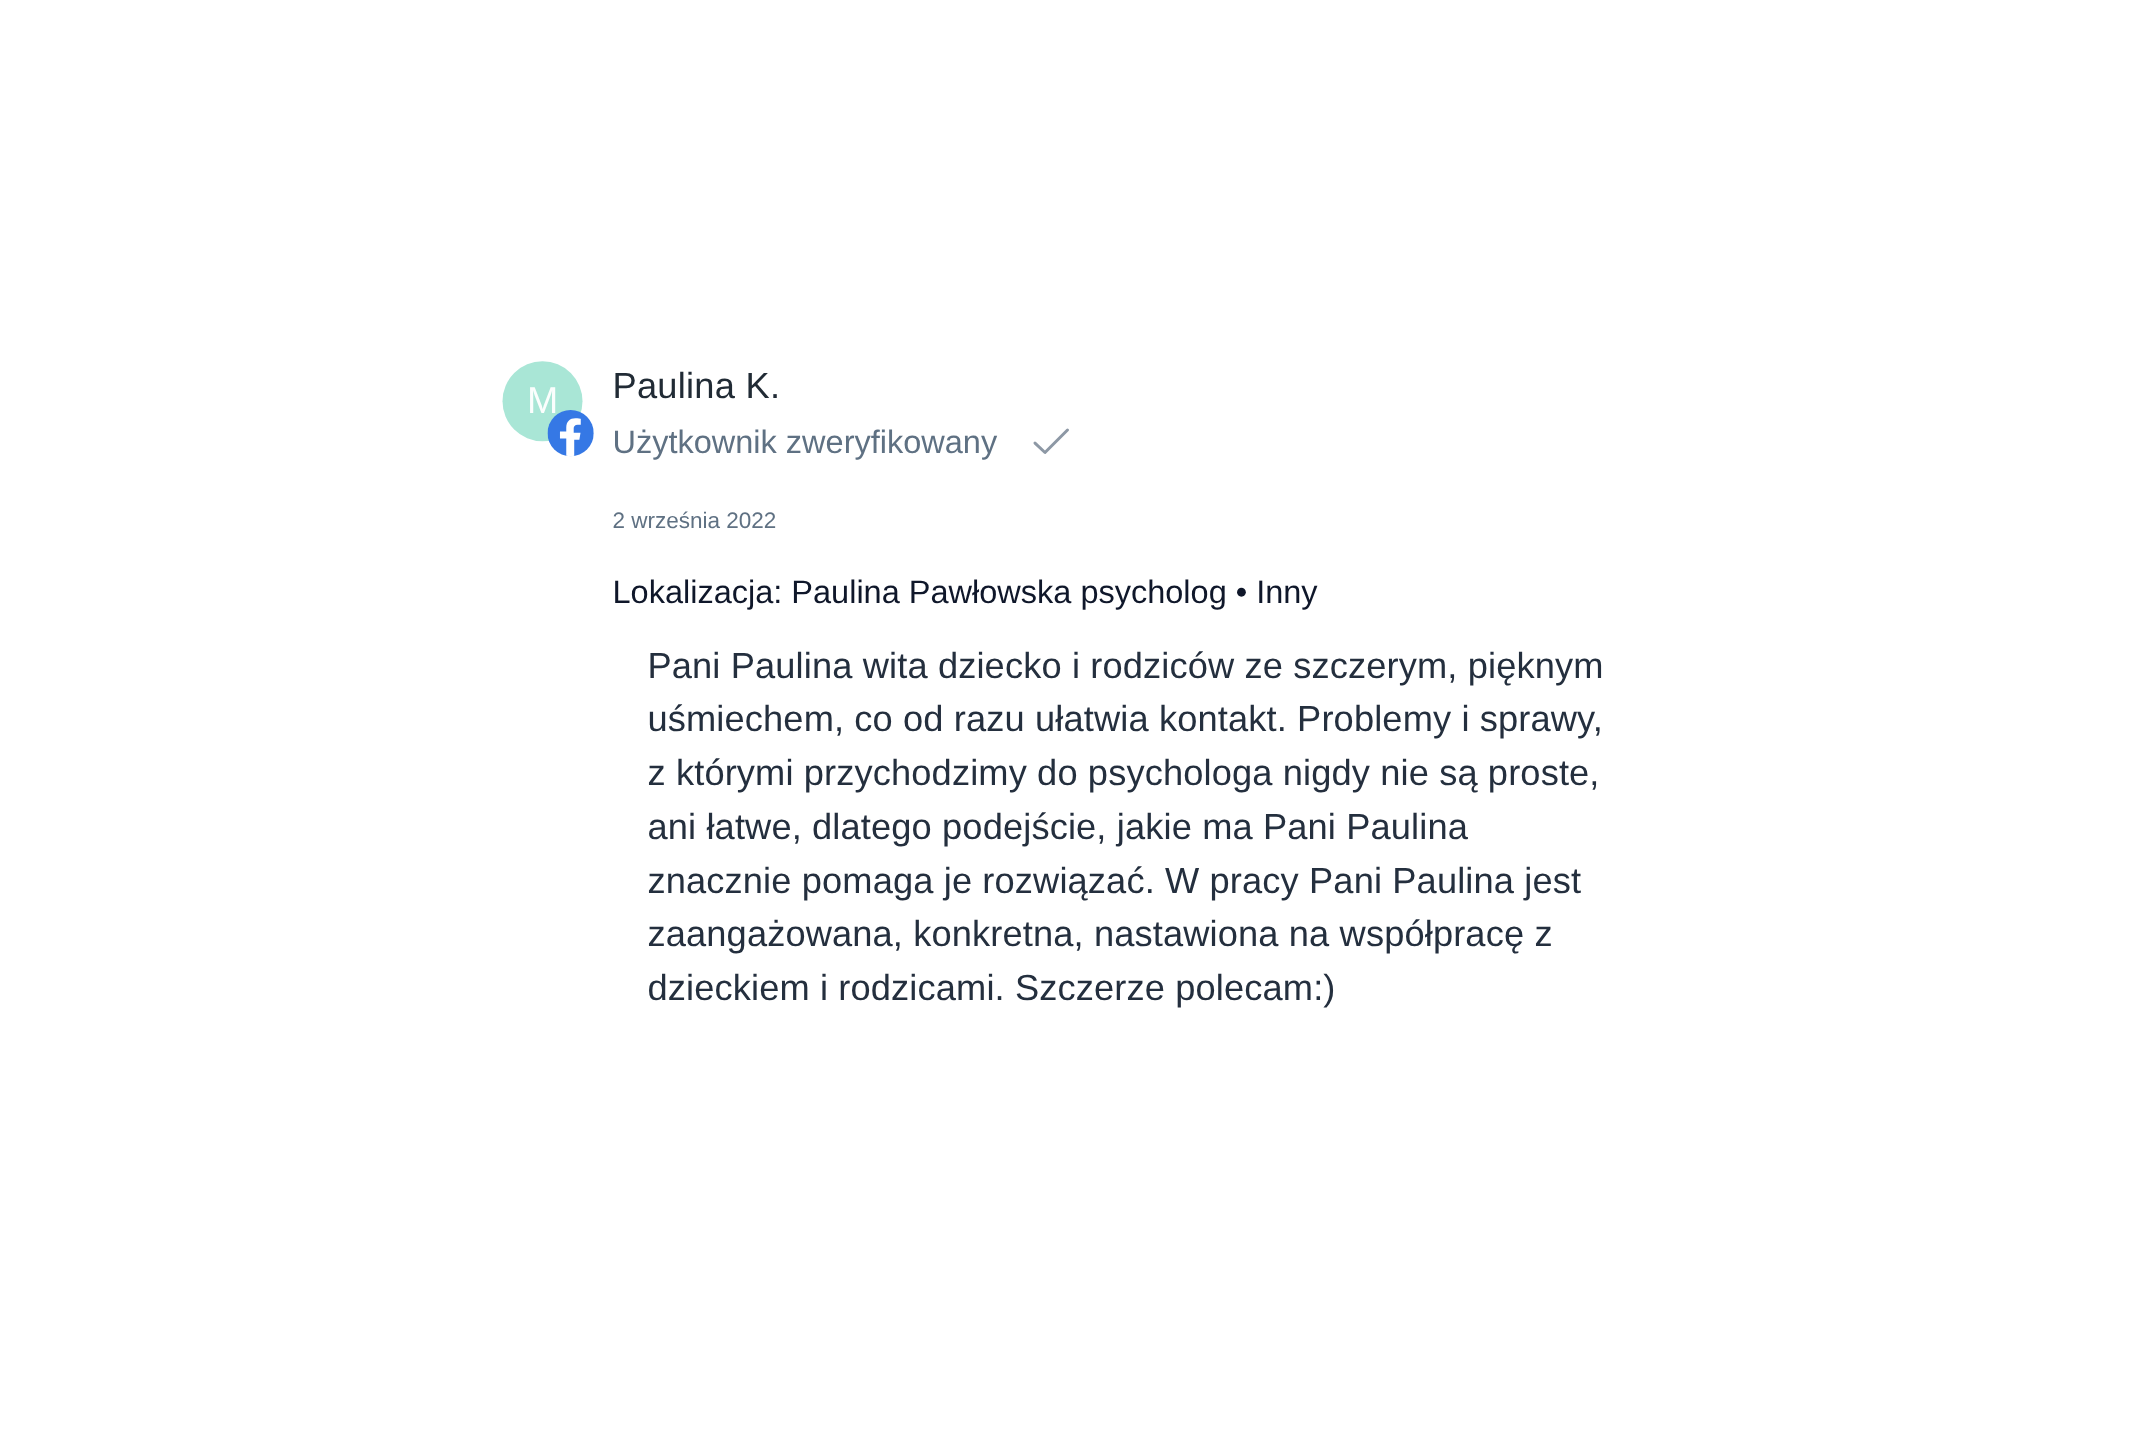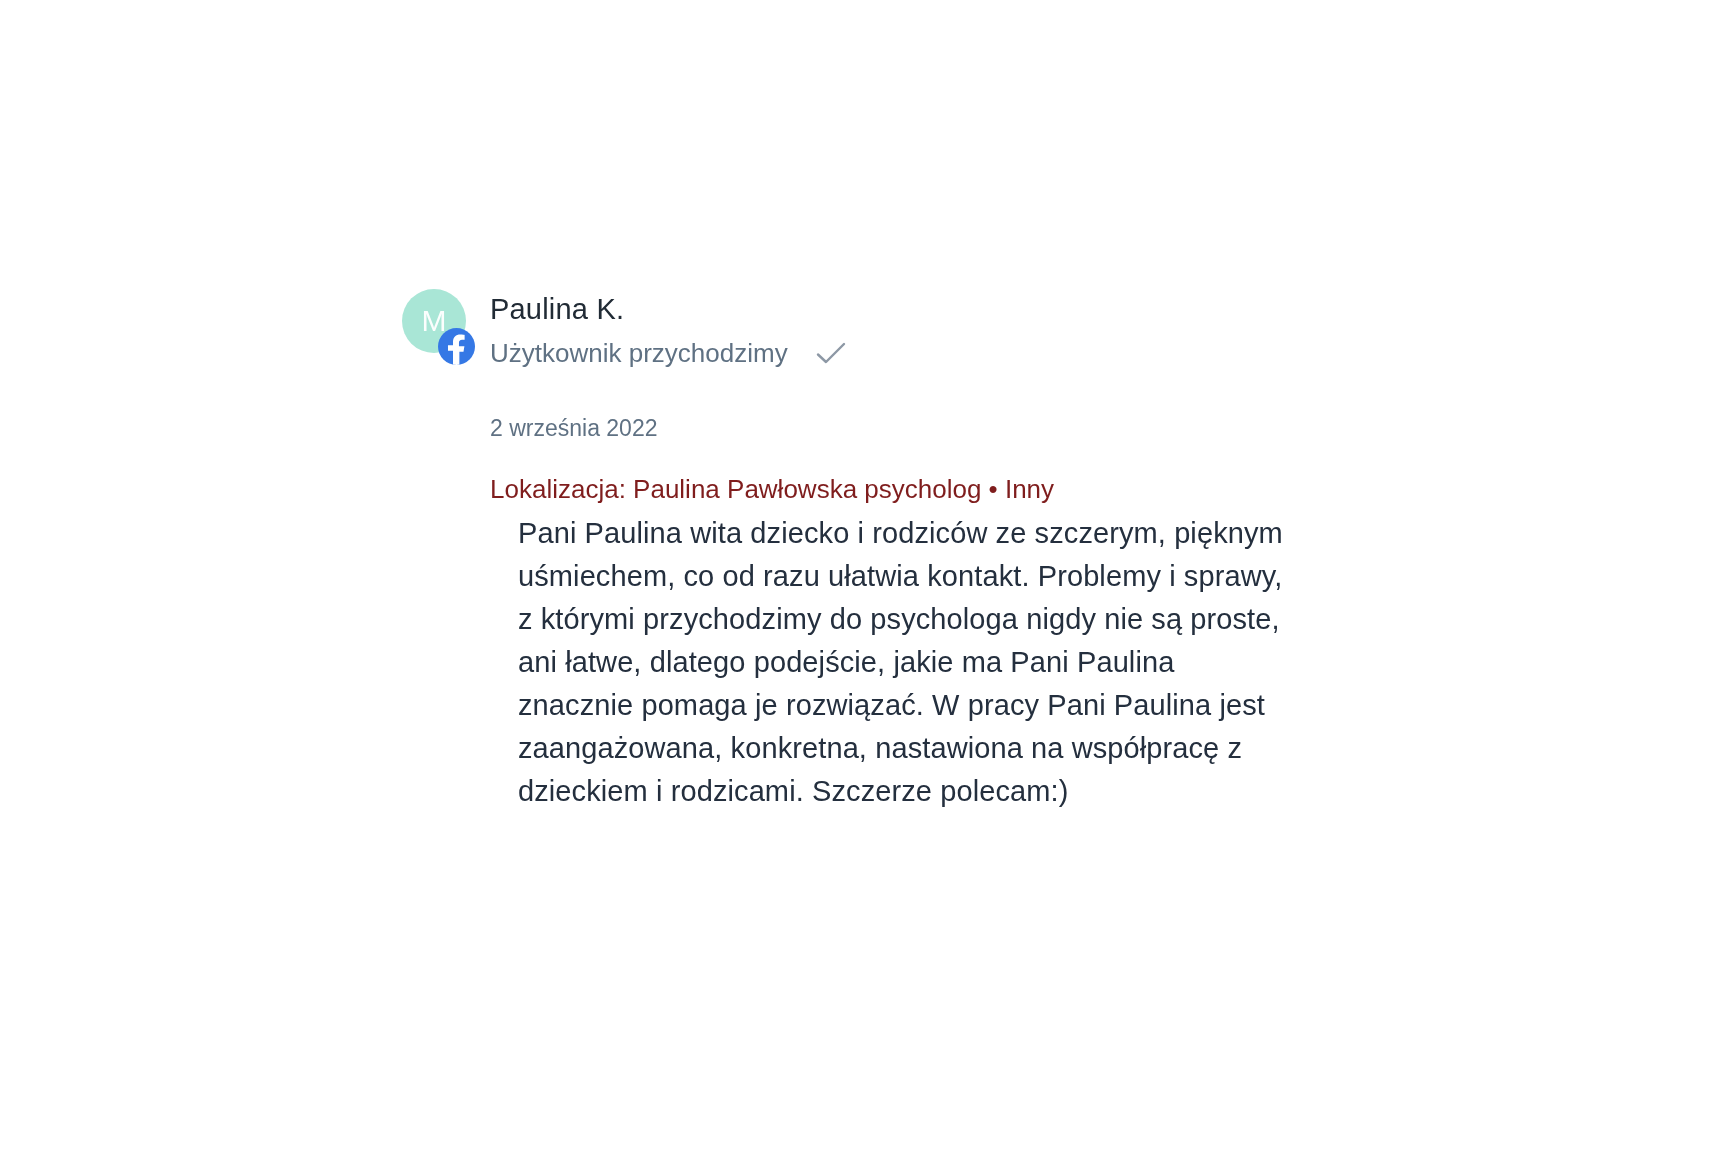--- a/index.html
+++ b/index.html
@@ -62,32 +62,31 @@
     font-size: 26px;
     line-height: 30px;
     color: #5f7183;
   }
   .check-icon svg { display: block; }
 
   .date {
     position: absolute;
     left: 490px;
     top: 401px;
-    font-size: 23px;
+    font-size: 18px;
     line-height: 30px;
     color: #5f7183;
-    margin-top: 12px;
   }
   .location {
     position: absolute;
     left: 490px;
-    top: 474px;
+    top: 458px;
     font-size: 26px;
     line-height: 30px;
-    color: #7f1d1d;
+    color: #0f172a;
   }
 
   .review-body {
     position: absolute;
     left: 518px;
     top: 512px;
     width: 920px;
     font-size: 29px;
     line-height: 43px;
     color: #242f3e;
@@ -112,21 +111,21 @@
           </clipPath>
       </defs>
       <circle cx="18" cy="18" r="18" fill="#3578e5"></circle>
       <path clip-path="url(#fbclip)" fill="#ffffff" d="M24.8 23.2l.9-5.4h-5.3v-3.5c0-1.5.8-2.9 3.1-2.9h2.4V6.8s-2.2-.37-4.2-.37c-4.3 0-7.1 2.57-7.1 7.2v3.17H9.7v5.4h4.9V36.5c1 .16 2 .24 3.1.24s2.1-.08 3.1-.24V23.2h3.9z"></path>
     </svg>
   </span>
 
   <div class="name">Paulina K.</div>
 
   <div class="verified-row">
-    <span class="verified-label">Użytkownik przychodzimy</span>
+    <span class="verified-label">Użytkownik zweryfikowany</span>
     <span class="check-icon">
       <svg width="32" height="24" viewBox="0 0 32 24" xmlns="http://www.w3.org/2000/svg">
         <path d="M3 13.5 L11 21 L29 3" fill="none" stroke="#8d98a5" stroke-width="2.4" stroke-linecap="round" stroke-linejoin="round"></path>
       </svg>
     </span>
   </div>
 
   <div class="date">2 września 2022</div>
 
   <div class="location">Lokalizacja: Paulina Pawłowska psycholog • Inny</div>

